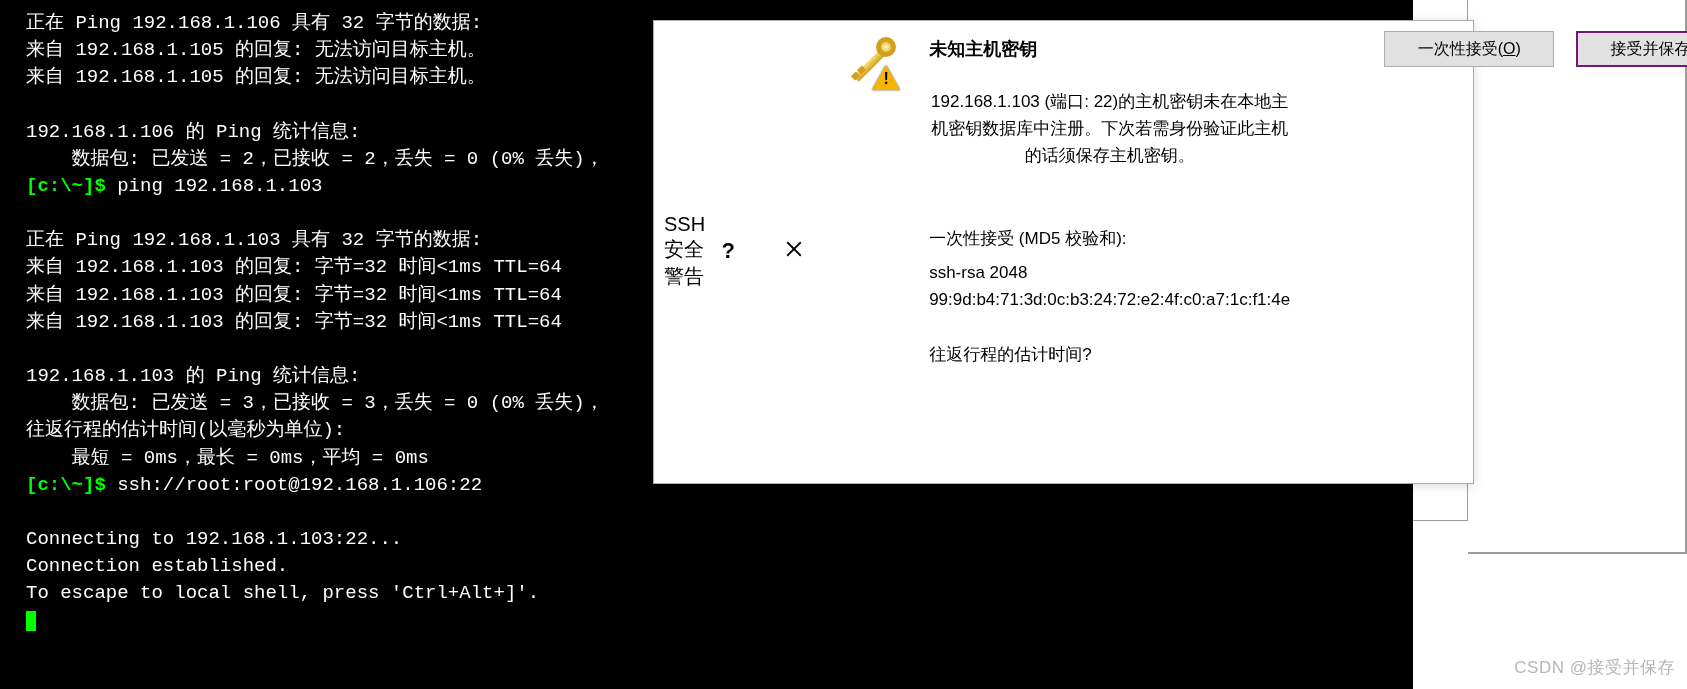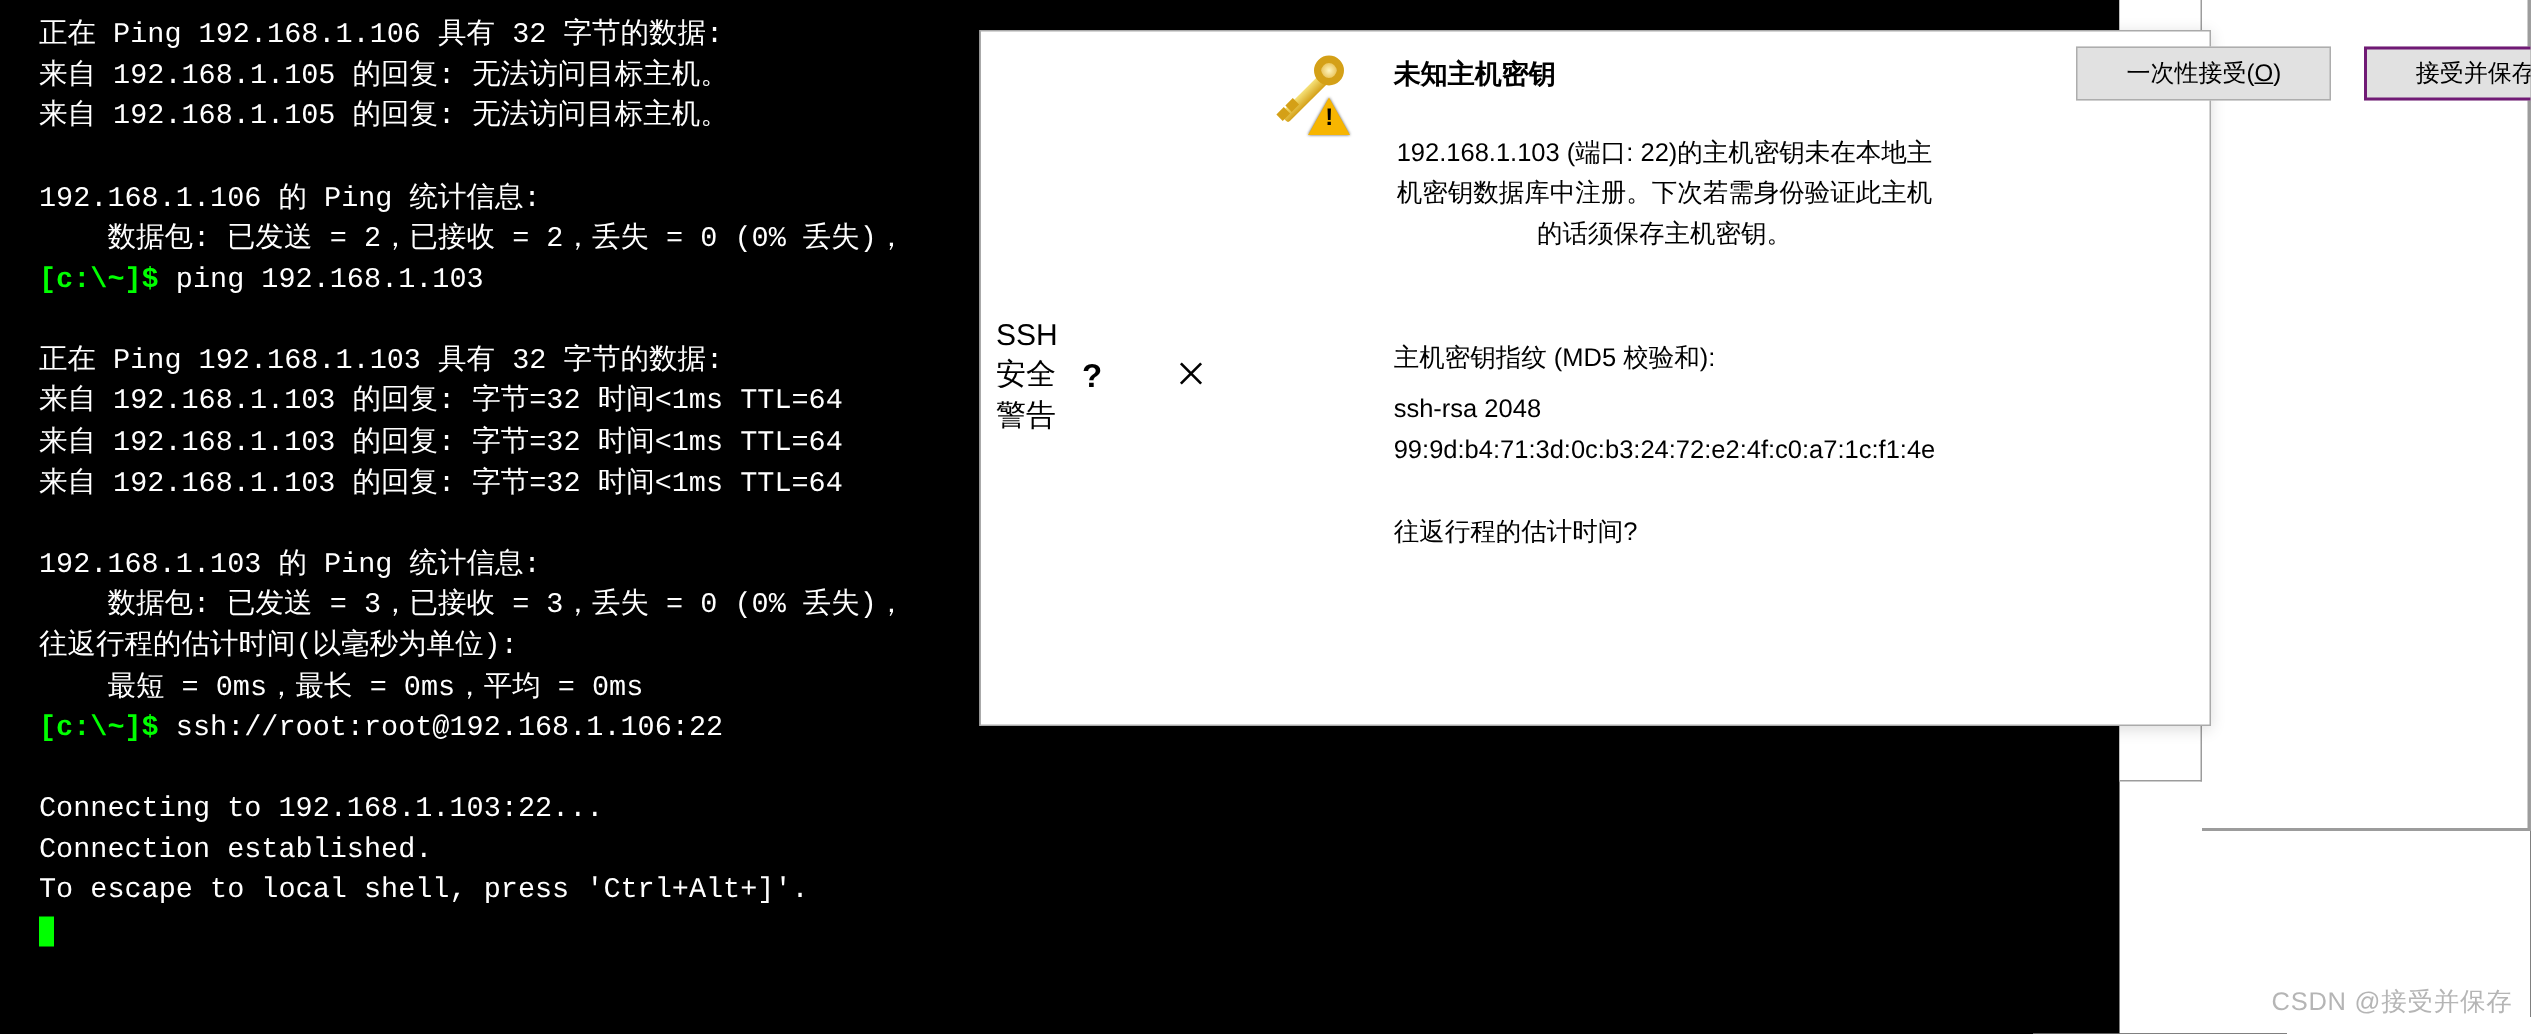--- a/index.html
+++ b/index.html
@@ -223,21 +223,21 @@
         <div class="key-shaft"></div>
         <div class="key-tooth1"></div>
         <div class="key-tooth2"></div>
         <div class="key-head"></div>
         <div class="warn-tri"></div>
       </div>
     </div>
     <div class="text-col">
       <div class="heading">未知主机密钥</div>
       <div class="para1">192.168.1.103 (端口: 22)的主机密钥未在本地主机密钥数据库中注册。下次若需身份验证此主机的话须保存主机密钥。</div>
-      <div class="fp-label">主机密钥指纹 (MD5 校验和):</div>
+      <div class="fp-label">一次性接受 (MD5 校验和):</div>
       <div class="fp-val">ssh-rsa 2048 99:9d:b4:71:3d:0c:b3:24:72:e2:4f:c0:a7:1c:f1:4e</div>
       <div class="question">往返行程的估计时间?</div>
     </div>
   </div>
   <div class="dialog-footer">
     <button class="dlg-btn"><span>一次性接受(</span><span class="ul">O</span><span>)</span></button>
     <button class="dlg-btn default"><span>接受并保存(</span><span class="ul">S</span><span>)</span></button>
     <button class="dlg-btn">取消</button>
   </div>
 </div>

